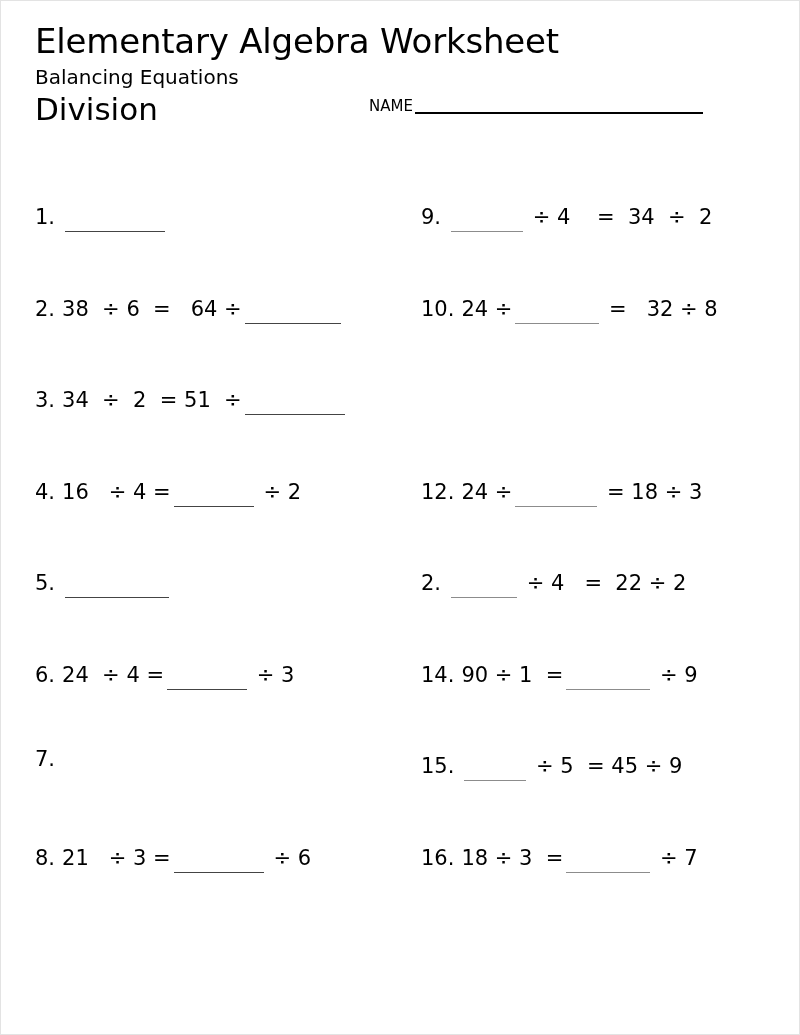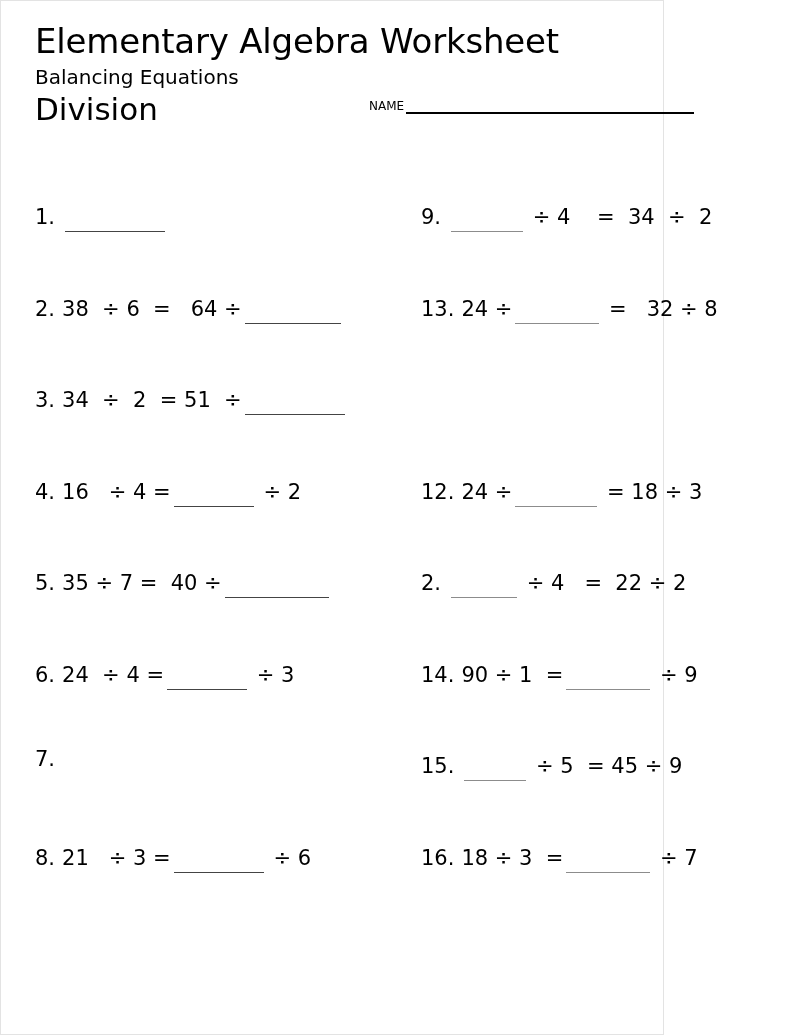--- a/index.html
+++ b/index.html
@@ -10,21 +10,21 @@
     width: 800px;
     height: 1035px;
     background: #ffffff;
     font-family: "DejaVu Sans", sans-serif;
     color: #000000;
     position: relative;
     overflow: hidden;
   }
   .sheet {
     position: relative;
-    width: 664px;
+    width: 800px;
     height: 1035px;
     box-sizing: border-box;
     border: 1px solid #e3e3e3;
     padding-left: 17px;
   }
 
   
   .header {
     position: absolute;
     left: 34px;
@@ -51,21 +51,21 @@
     white-space: nowrap;
   }
   .name-block {
     position: absolute;
     left: 368px;
     top: 94px;
     display: flex;
     align-items: flex-end;
   }
   .name-label {
-    font-size: 12px;
+    font-size: 15px;
     line-height: 22px;
   }
   .name-rule {
     width: 288px;
     height: 0;
     border-bottom: 2px solid #000;
     margin-left: 2px;
     margin-bottom: 3px;
   }
 
@@ -147,21 +147,21 @@
       </div>
       <div class="row">
         <div class="prob col-left">
           <span class="num">2.</span>
           <span class="expr">
             <span class="tok">38  ÷ 6  =   64 ÷</span>
             <span class="blank" style="width: 96px;"></span>
           </span>
         </div>
         <div class="prob col-right">
-          <span class="num">13.</span>
+          <span class="num">10.</span>
           <span class="expr">
             <span class="tok">24 ÷</span>
             <span class="blank faint" style="width: 84px;"></span>
             <span class="tok"> =   32 ÷ 8</span>
           </span>
         </div>
       </div>
       <div class="row">
         <div class="prob col-left">
           <span class="num">3.</span>
@@ -186,21 +186,20 @@
             <span class="tok">24 ÷</span>
             <span class="blank faint" style="width: 82px;"></span>
             <span class="tok"> = 18 ÷ 3</span>
           </span>
         </div>
       </div>
       <div class="row">
         <div class="prob col-left">
           <span class="num">5.</span>
           <span class="expr">
-            <span class="tok">35 ÷ 7 =  40 ÷</span>
             <span class="blank" style="width: 104px;"></span>
           </span>
         </div>
         <div class="prob col-right">
           <span class="num">2.</span>
           <span class="expr">
             <span class="blank faint" style="width: 66px;"></span>
             <span class="tok"> ÷ 4   =  22 ÷ 2</span>
           </span>
         </div>

